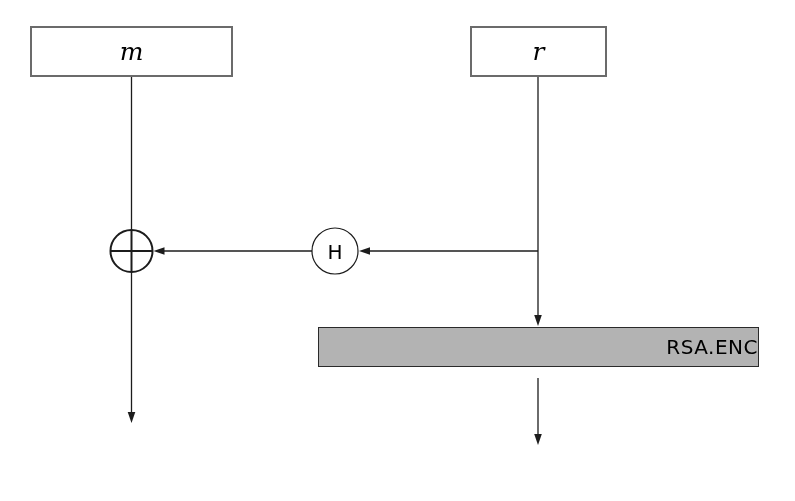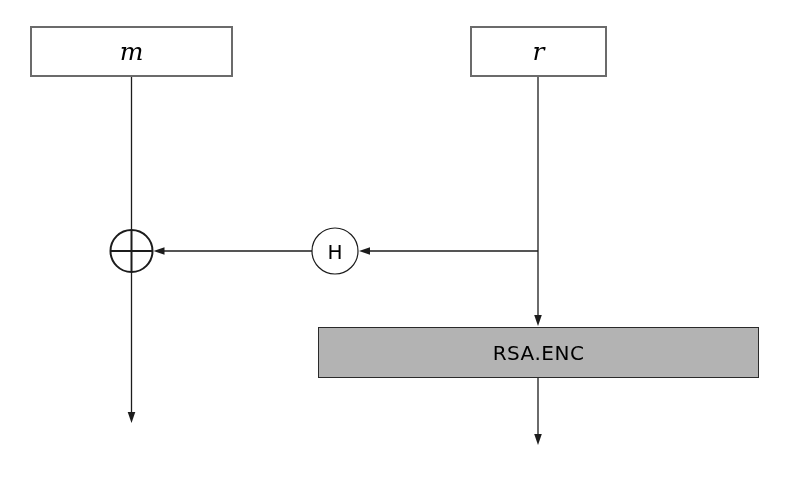--- a/index.html
+++ b/index.html
@@ -64,27 +64,28 @@
     border: 2px solid var(--io-box-border, #6b6b6b);
     background: var(--node-fill, #ffffff);
     color: var(--label-color, #000000);
     font-family: "DejaVu Serif", serif;
     font-style: italic;
     font-size: 25px;
   }
   .m-box  { left: 30px;  top: 26px; width: 203px; height: 51px; }
   .r-box  { left: 470px; top: 26px; width: 137px; height: 51px; }
   .rsa-box {
-    left: 318px; top: 327px; width: 441px; height: 51px;
+    left: 318px; top: 327px; width: 441px; height: 40px;
     border: 1.6px solid var(--rsa-box-border, #2a2a2a);
     background: var(--rsa-box-fill, #b3b3b3);
     color: var(--label-color, #000000);
     font-family: "DejaVu Sans", sans-serif;
     font-size: 20px;
     letter-spacing: 0.5px;
+    justify-content: flex-end;
   }
 </style>
 </head>
 <body>
 
 <div class="canvas">
 
   <svg width="795" height="501" viewBox="0 0 795 501">
 
     <line class="flow-line" x1="131.5" y1="77" x2="131.5" y2="414"></line>

